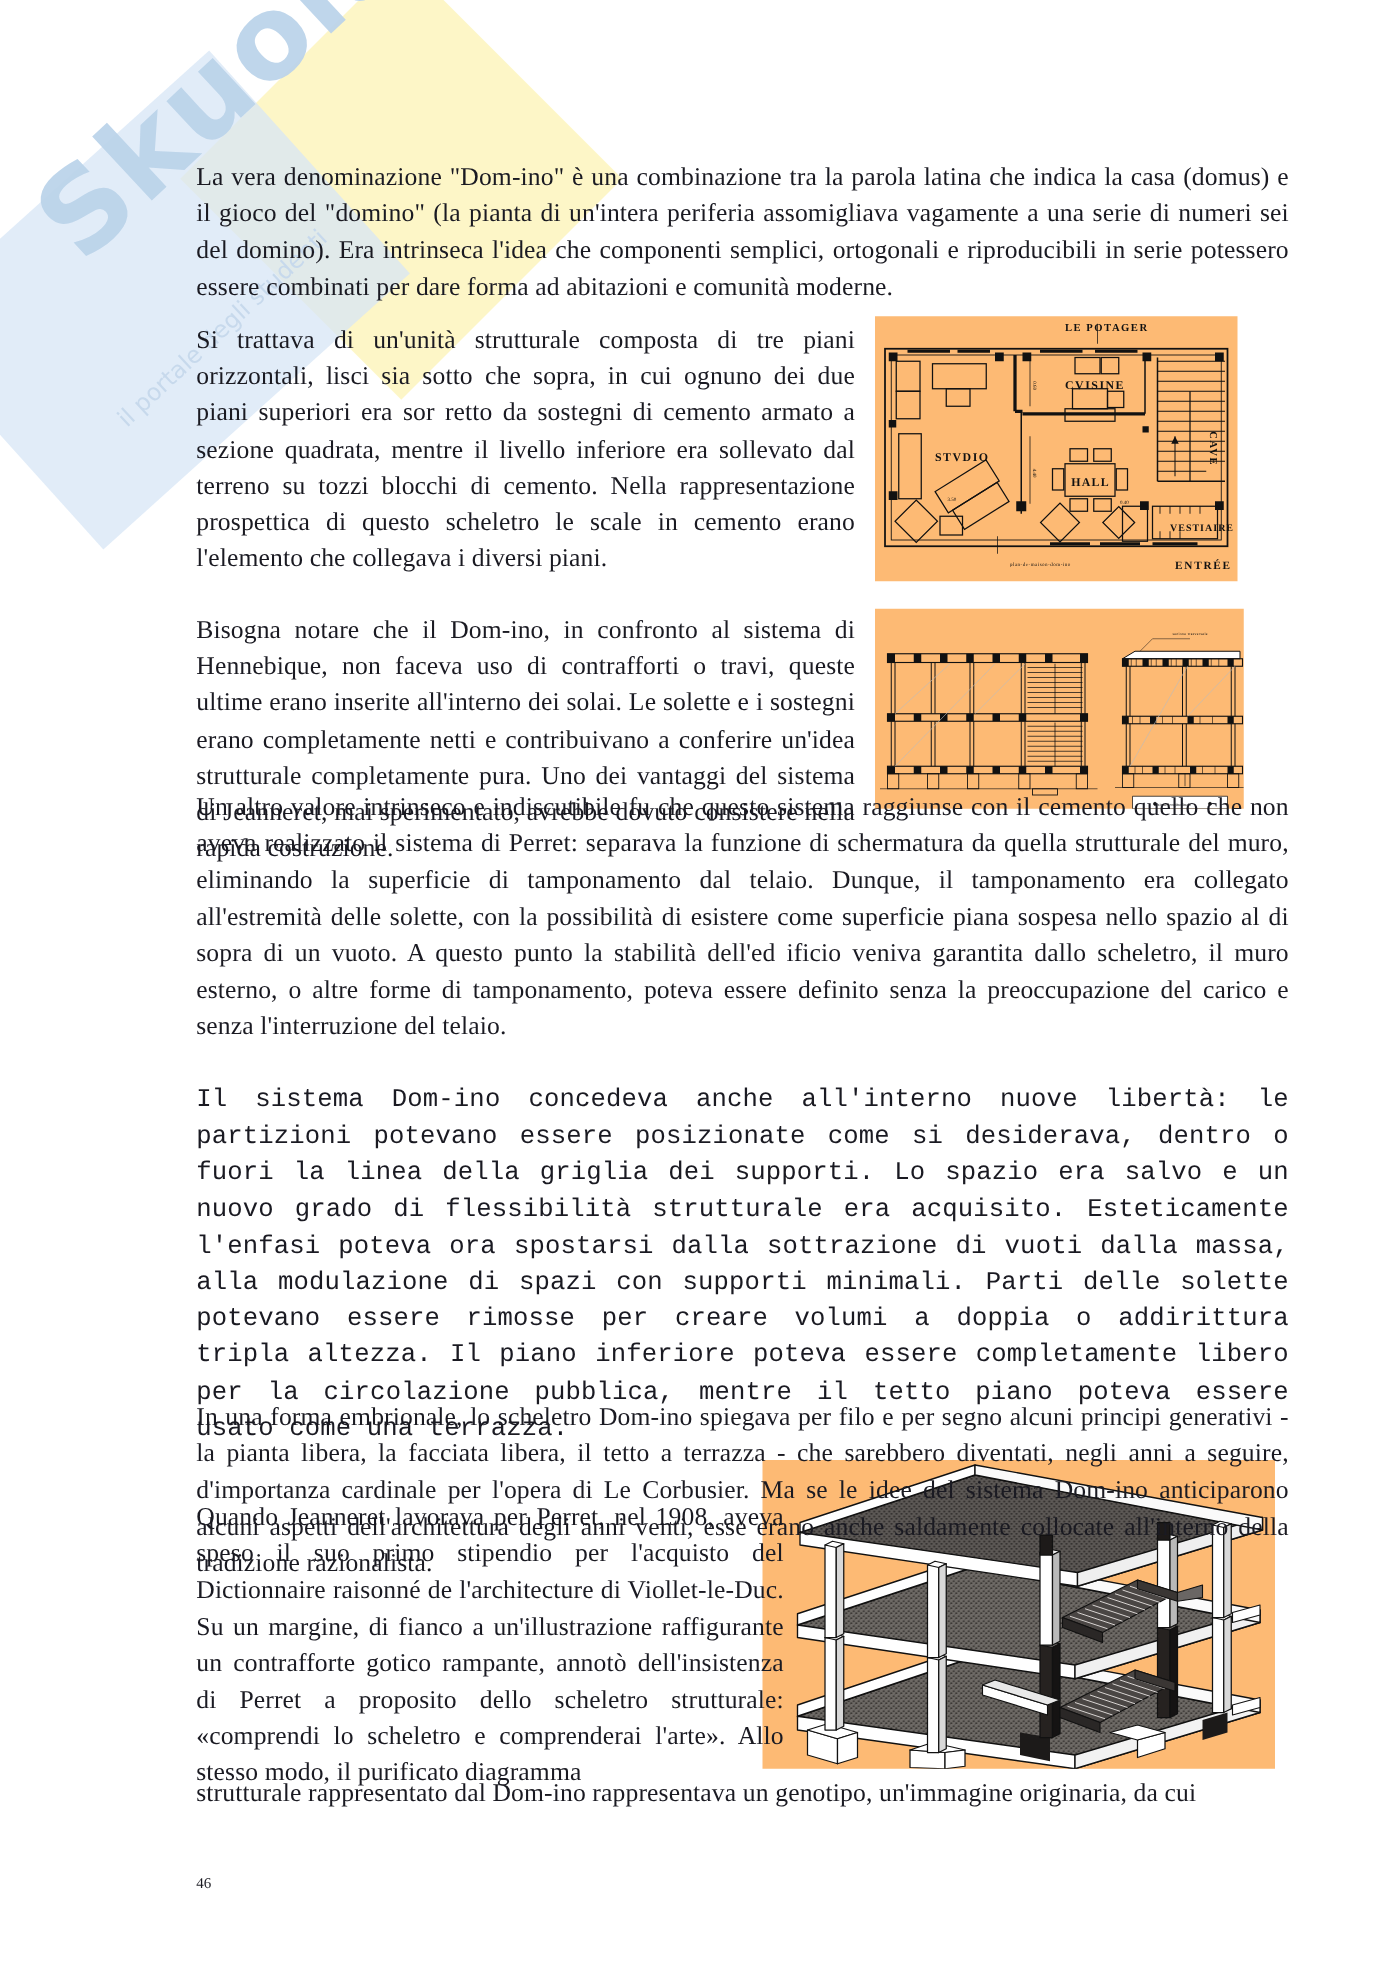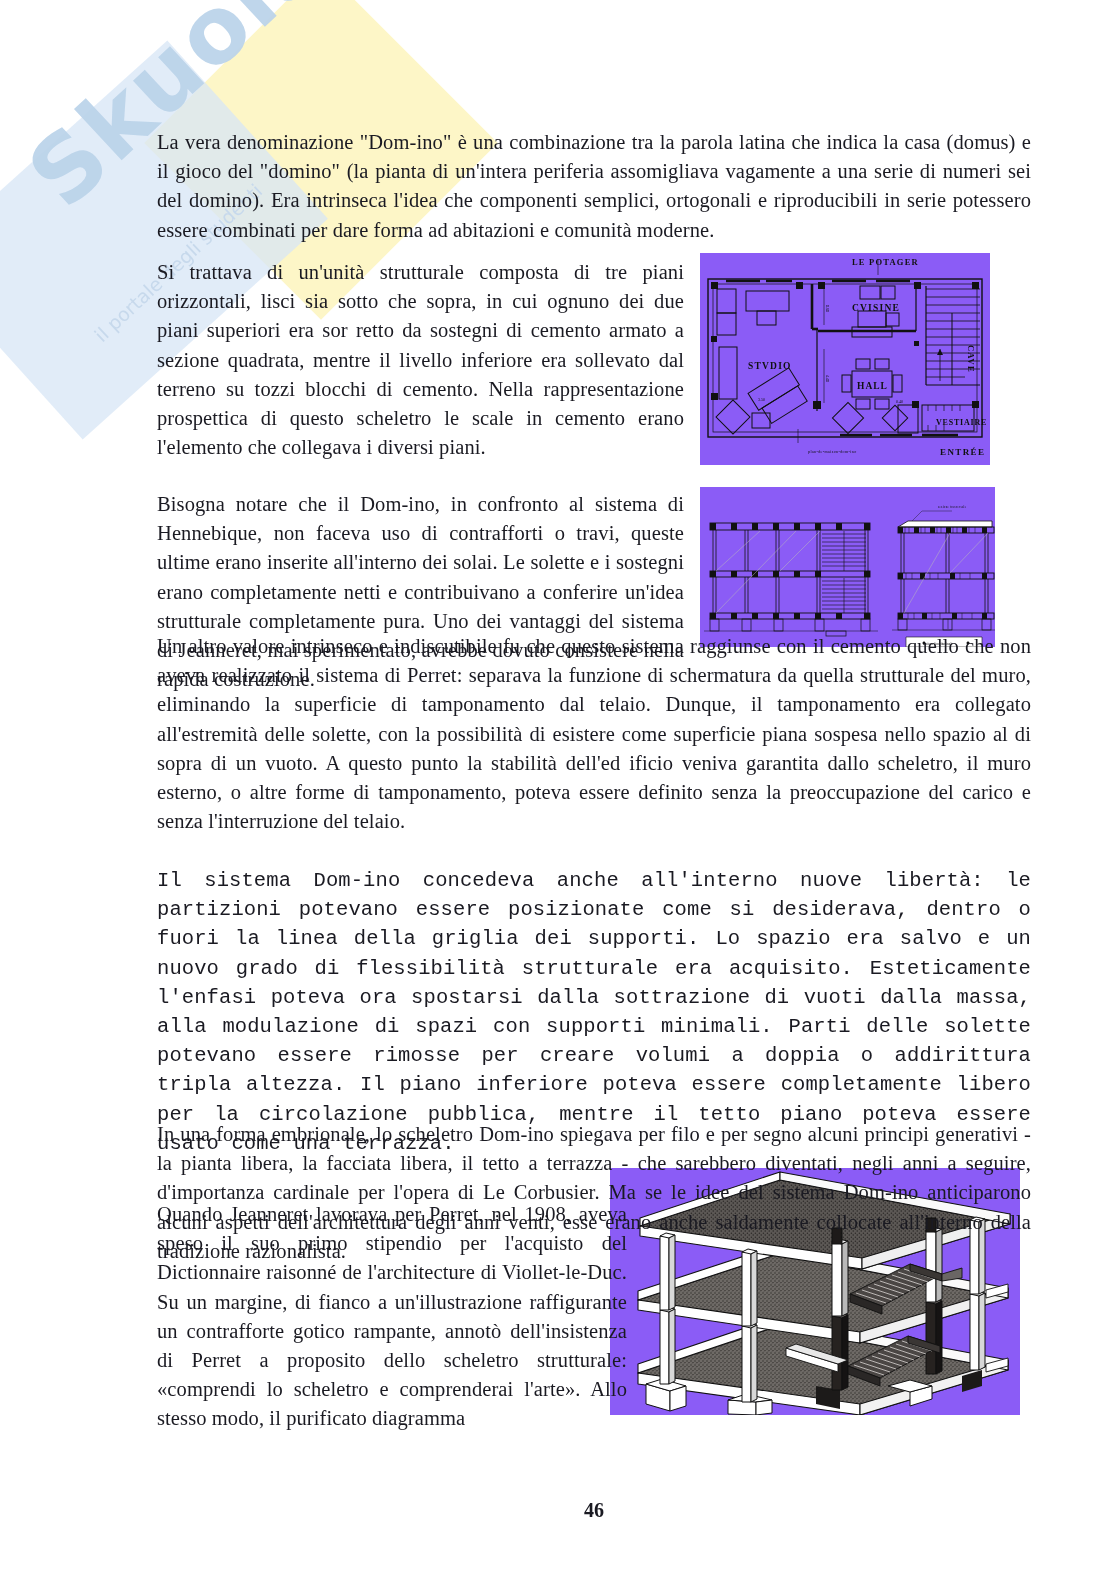--- a/index.html
+++ b/index.html
@@ -100,31 +100,30 @@
   .p5 { position: absolute; top: 866px; left: 0; width: 874px; font-family: Liberation Mono, monospace; }
   .p6 { position: absolute; top: 1120px; left: 0; width: 874px; }
   .p7 { position: absolute; top: 1200px; left: 0; width: 470px; }
   .p8 { position: absolute; top: 1421px; left: 0; width: 874px; }
 
   .pagenum {
     position: absolute;
     left: 0;
     top: 1499px;
     width: 874px;
-    text-align: center;
-    font-size: 20px;
+    text-align: left;
+    font-size: 12px;
     z-index: 3;
-    font-weight: bold;
   }
 
   
   .fig {
     position: absolute;
     z-index: 2;
-    background: #8b5cf6;
+    background: #fdba74;
   }
   .fig-plan  { left: 700px; top: 253px;  width: 290px; height: 212px; }
   .fig-sect  { left: 700px; top: 487px;  width: 295px; height: 160px; }
   .fig-axo   { left: 610px; top: 1168px; width: 410px; height: 247px; }
 
   .fig svg { display: block; width: 100%; height: 100%; }
 
   
   svg text {
     font-family: "Liberation Serif", serif;
@@ -626,17 +625,18 @@
 
   <div class="content">
 
     <p class="para p1">La vera denominazione "Dom-ino" è una combinazione tra la parola latina che indica la casa (domus) e il gioco del "domino" (la pianta di un'intera periferia assomigliava vagamente a una serie di numeri sei del domino). Era intrinseca l'idea che componenti semplici, ortogonali e riproducibili in serie potessero essere combinati per dare forma ad abitazioni e comunità moderne.</p>
     <p class="para p2">Si trattava di un'unità strutturale composta di tre piani orizzontali, lisci sia sotto che sopra, in cui ognuno dei due piani superiori era sor retto da sostegni di cemento armato a sezione quadrata, mentre il livello inferiore era sollevato dal terreno su tozzi blocchi di cemento. Nella rappresentazione prospettica di questo scheletro le scale in cemento erano l'elemento che collegava i diversi piani.</p>
     <p class="para p3">Bisogna notare che il Dom-ino, in confronto al sistema di Hennebique, non faceva uso di contrafforti o travi, queste ultime erano inserite all'interno dei solai. Le solette e i sostegni erano completamente netti e contribuivano a conferire un'idea strutturale completamente pura. Uno dei vantaggi del sistema di Jeanneret, mai sperimentato, avrebbe dovuto consistere nella rapida costruzione.</p>
     <p class="para p4">Un altro valore intrinseco e indiscutibile fu che questo sistema raggiunse con il cemento quello che non aveva realizzato il sistema di Perret: separava la funzione di schermatura da quella strutturale del muro, eliminando la superficie di tamponamento dal telaio. Dunque, il tamponamento era collegato all'estremità delle solette, con la possibilità di esistere come superficie piana sospesa nello spazio al di sopra di un vuoto. A questo punto la stabilità dell'ed ificio veniva garantita dallo scheletro, il muro esterno, o altre forme di tamponamento, poteva essere definito senza la preoccupazione del carico e senza l'interruzione del telaio.</p>
     <p class="para p5">Il sistema Dom-ino concedeva anche all'interno nuove libertà: le partizioni potevano essere posizionate come si desiderava, dentro o fuori la linea della griglia dei supporti. Lo spazio era salvo e un nuovo grado di flessibilità strutturale era acquisito. Esteticamente l'enfasi poteva ora spostarsi dalla sottrazione di vuoti dalla massa, alla modulazione di spazi con supporti minimali. Parti delle solette potevano essere rimosse per creare volumi a doppia o addirittura tripla altezza. Il piano inferiore poteva essere completamente libero per la circolazione pubblica, mentre il tetto piano poteva essere usato come una terrazza.</p>
     <p class="para p6">In una forma embrionale, lo scheletro Dom-ino spiegava per filo e per segno alcuni principi generativi - la pianta libera, la facciata libera, il tetto a terrazza - che sarebbero diventati, negli anni a seguire, d'importanza cardinale per l'opera di Le Corbusier. Ma se le idee del sistema Dom-ino anticiparono alcuni aspetti dell'architettura degli anni venti, esse erano anche saldamente collocate all'interno della tradizione razionalista.</p>
     <p class="para p7">Quando Jeanneret lavorava per Perret, nel 1908, aveva speso il suo primo stipendio per l'acquisto del Dictionnaire raisonné de l'architecture di Viollet-le-Duc. Su un margine, di fianco a un'illustrazione raffigurante un contrafforte gotico rampante, annotò dell'insistenza di Perret a proposito dello scheletro strutturale: «comprendi lo scheletro e comprenderai l'arte». Allo stesso modo, il purificato diagramma</p>
+    <p class="para p8">strutturale rappresentato dal Dom-ino rappresentava un genotipo, un'immagine originaria, da cui</p>
 
     <div class="pagenum">46</div>
   </div>
 
 </div>
 
 </body></html>

